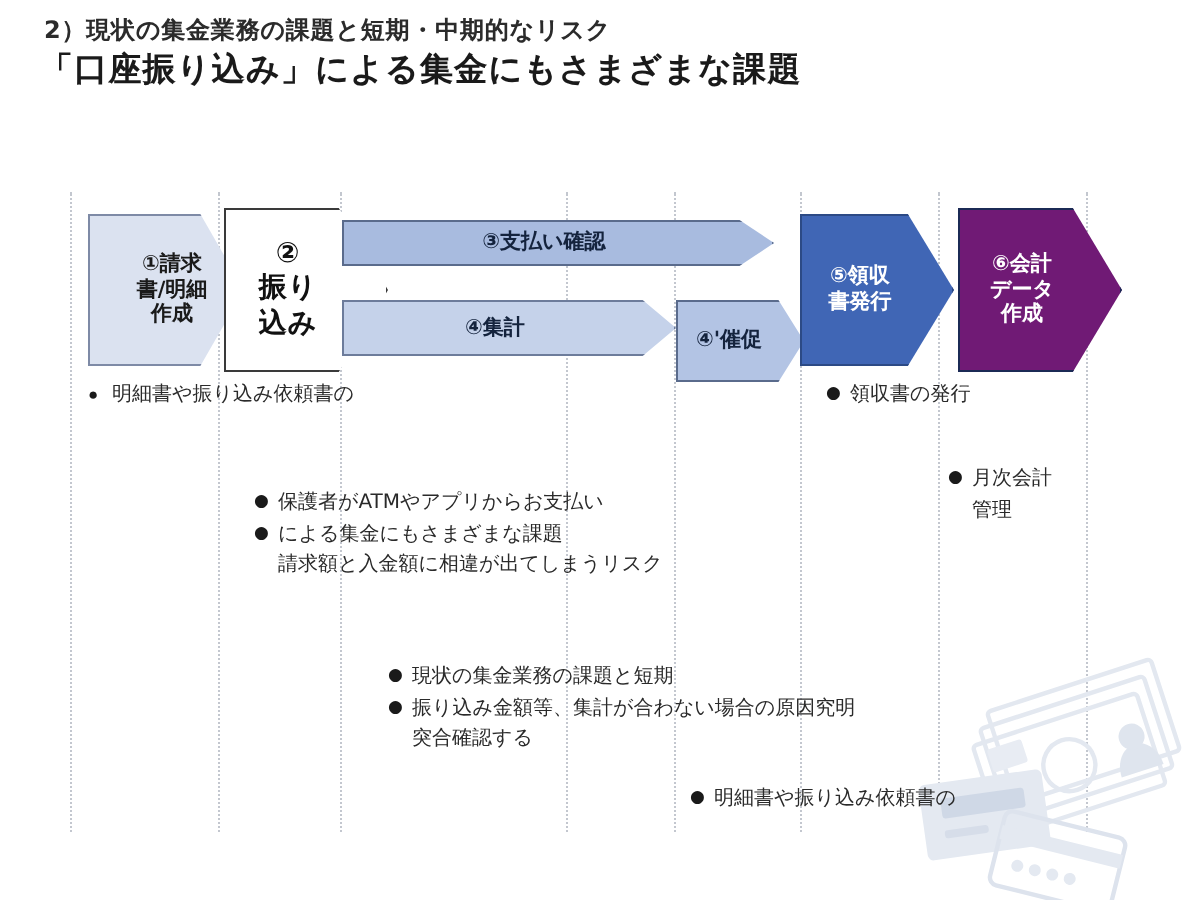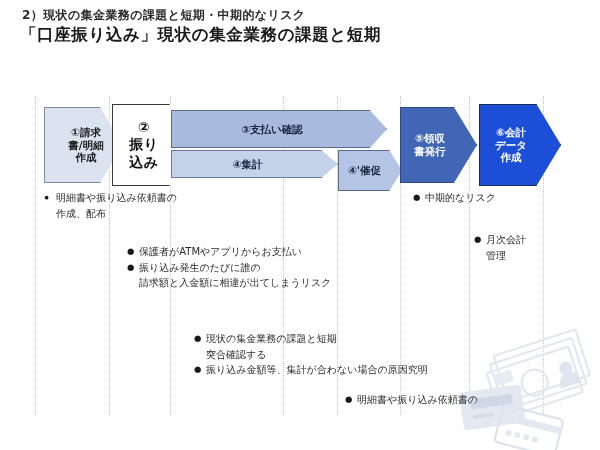--- a/index.html
+++ b/index.html
@@ -97,21 +97,21 @@
     border: 1px solid #3a3a3a;
     clip-path: polygon(0 0, 70% 0, 100% 50%, 70% 100%, 0 100%);
     font-size: 14px;
     color: #111;
     padding-right: 18px;
     letter-spacing: 0.5px;
   }
 
   
   #step3 {
-    left: 171px; top: 110px; width: 216px; height: 38px;
+    left: 171px; top: 110px; width: 216px; height: 23px;
     background: #a8bbdf;
     border: 1px solid #5a6b8c;
     clip-path: polygon(0 0, 92% 0, 100% 50%, 92% 100%, 0 100%);
     font-size: 10.5px;
     color: #14233d;
     padding-right: 14px;
   }
 
   
   #step4 {
@@ -142,21 +142,21 @@
     border: 1px solid #2c4a85;
     clip-path: polygon(0 0, 70% 0, 100% 50%, 70% 100%, 0 100%);
     font-size: 10.5px;
     color: #ffffff;
     padding-right: 17px;
   }
 
   
   #step6 {
     left: 479px; top: 104px; width: 82px; height: 82px;
-    background: #1d4ed8;
+    background: #701a75;
     border: 1px solid #1b2a55;
     clip-path: polygon(0 0, 70% 0, 100% 50%, 70% 100%, 0 100%);
     font-size: 10.5px;
     color: #ffffff;
     padding-right: 18px;
   }
 
   
   .note {
     position: absolute;
@@ -220,21 +220,21 @@
     <rect x="42" y="96" width="62" height="7" fill="#e4e9f1"></rect>
     <circle cx="54" cy="114" r="3" fill="#e4e9f1"></circle>
     <circle cx="63" cy="114" r="3" fill="#e4e9f1"></circle>
     <circle cx="72" cy="114" r="3" fill="#e4e9f1"></circle>
     <circle cx="81" cy="114" r="3" fill="#e4e9f1"></circle>
   </g>
 </svg>
 
 <div id="header">
   <div id="title-sub">2）現状の集金業務の課題と短期・中期的なリスク</div>
-  <div id="title-main">「口座振り込み」現状の集金業務の課題と短期</div>
+  <div id="title-main">「口座振り込み」による集金にもさまざまな課題</div>
 </div>
 
 <div id="flow">
 
   <div class="chev" id="step1">
     <span class="lbl">①請求<br>書/明細<br>作成</span>
   </div>
 
   <div class="chev" id="step2">
     <span class="lbl">②<br>振り<br>込み</span>
@@ -257,39 +257,38 @@
   </div>
 
   <div class="chev" id="step6">
     <span class="lbl">⑥会計<br>データ<br>作成</span>
   </div>
 
 </div>
 
 <div class="note" id="note1">
   <span class="li b">明細書や振り込み依頼書の</span>
-  <span class="li cont">作成、配布</span>
 </div>
 
 <div class="note" id="note2">
   <span class="li b">保護者がATMやアプリからお支払い</span>
-  <span class="li b">振り込み発生のたびに誰の</span>
+  <span class="li b">による集金にもさまざまな課題</span>
   <span class="li cont">請求額と入金額に相違が出てしまうリスク</span>
 </div>
 
 <div class="note" id="note3">
   <span class="li b">現状の集金業務の課題と短期</span>
+  <span class="li b">振り込み金額等、集計が合わない場合の原因究明</span>
   <span class="li cont">突合確認する</span>
-  <span class="li b">振り込み金額等、集計が合わない場合の原因究明</span>
 </div>
 
 <div class="note" id="note4">
   <span class="li b">明細書や振り込み依頼書の</span>
 </div>
 
 <div class="note" id="note5">
-  <span class="li b">中期的なリスク</span>
+  <span class="li b">領収書の発行</span>
 </div>
 
 <div class="note" id="note6">
   <span class="li b">月次会計</span>
   <span class="li cont">管理</span>
 </div>
 
 </body></html>

